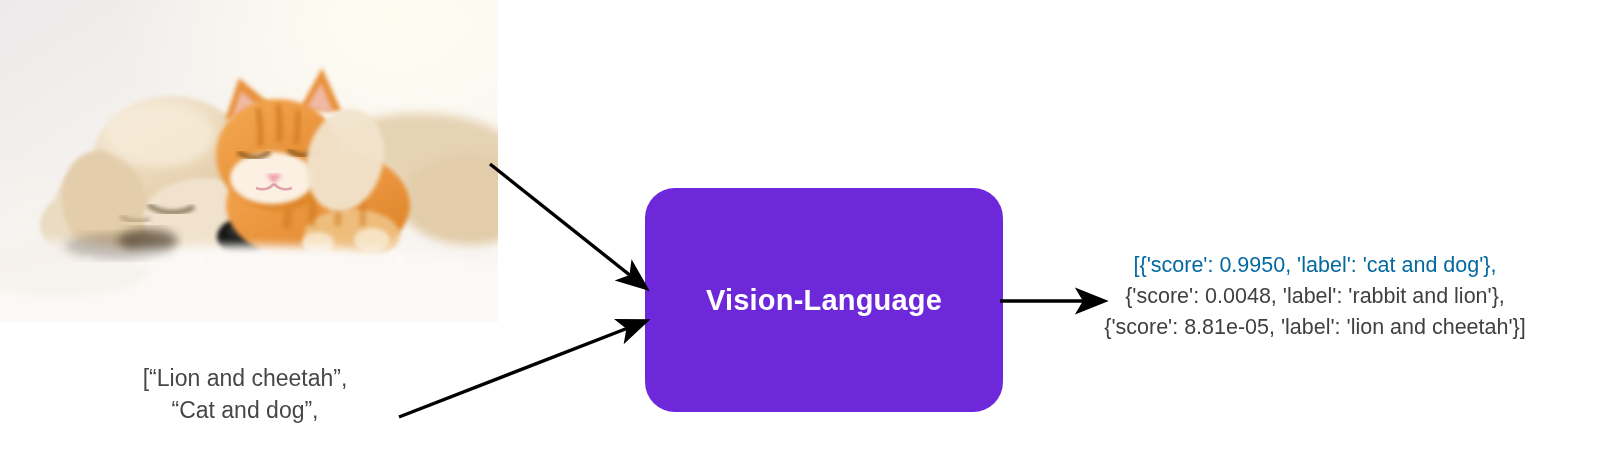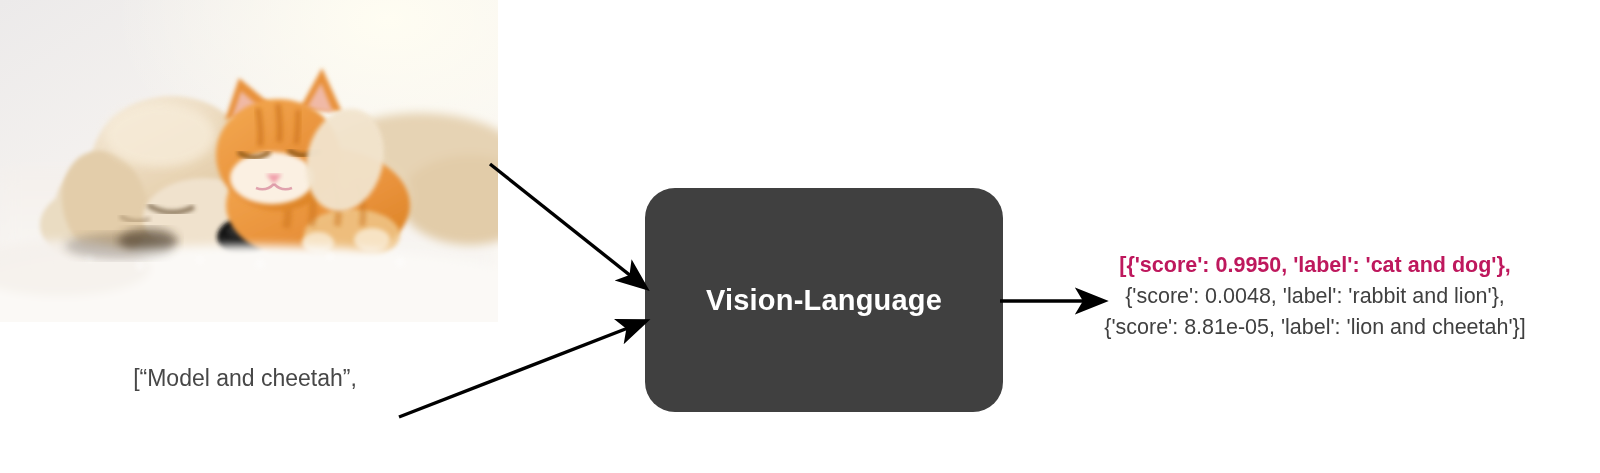--- a/index.html
+++ b/index.html
@@ -75,21 +75,21 @@
     position: absolute;
     left: 1065px;
     top: 250px;
     width: 500px;
     text-align: center;
     font-size: 21.5px;
     line-height: 31px;
     color: #404040;
     white-space: nowrap;
   }
-  #output-text .bold { font-weight: bold; color: #be185d; }
+  #output-text .bold { font-weight: normal; color: #0369a1; }
 </style>
 </head>
 <body>
 
 <div id="canvas">
 
   <div id="input-photo">
     <svg viewBox="0 0 498 322" preserveAspectRatio="none">
       <defs>
         <linearGradient id="bgGrad" x1="0" y1="0" x2="1" y2="1">
@@ -216,24 +216,25 @@
         <circle cx="260" cy="264" r="5" fill="#ffffff"></circle>
         <circle cx="330" cy="256" r="4" fill="#ffffff"></circle>
         <circle cx="400" cy="262" r="5" fill="#ffffff"></circle>
       </g>
 
       <ellipse cx="120" cy="246" rx="55" ry="13" fill="#2f2214" opacity="0.25" filter="url(#softer)"></ellipse>
     </svg>
   </div>
 
   <div id="prompt-list">
-    <div>[“Model and cheetah”,</div>
-  </div>
-
-  <div id="model-box" style="background: #404040;">
+    <div>[“Lion and cheetah”,</div>
+    <div>“Cat and dog”,</div>
+  </div>
+
+  <div id="model-box" style="background: #6d28d9;">
     <div id="model-box-label" style="color: rgb(255, 255, 255);">
       <div>Vision-Language</div>
     </div>
   </div>
 
   <svg id="arrows" viewBox="0 0 1600 473">
     <defs>
       <marker id="ah" markerWidth="11" markerHeight="11" refX="8.6" refY="4" orient="auto" markerUnits="strokeWidth">
         <path d="M0,0 L10,4 L0,8 L2.4,4 z" fill="#000000"></path>
       </marker>

